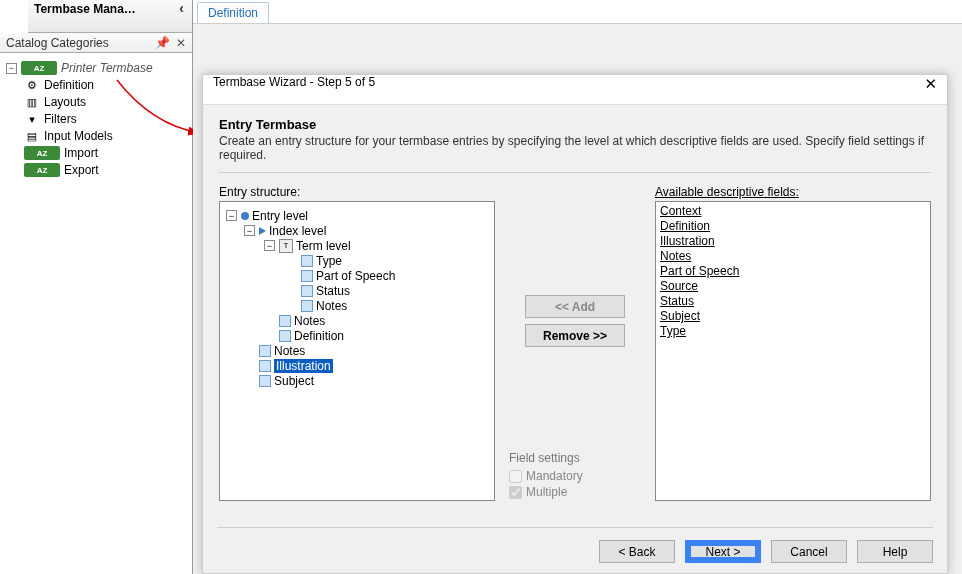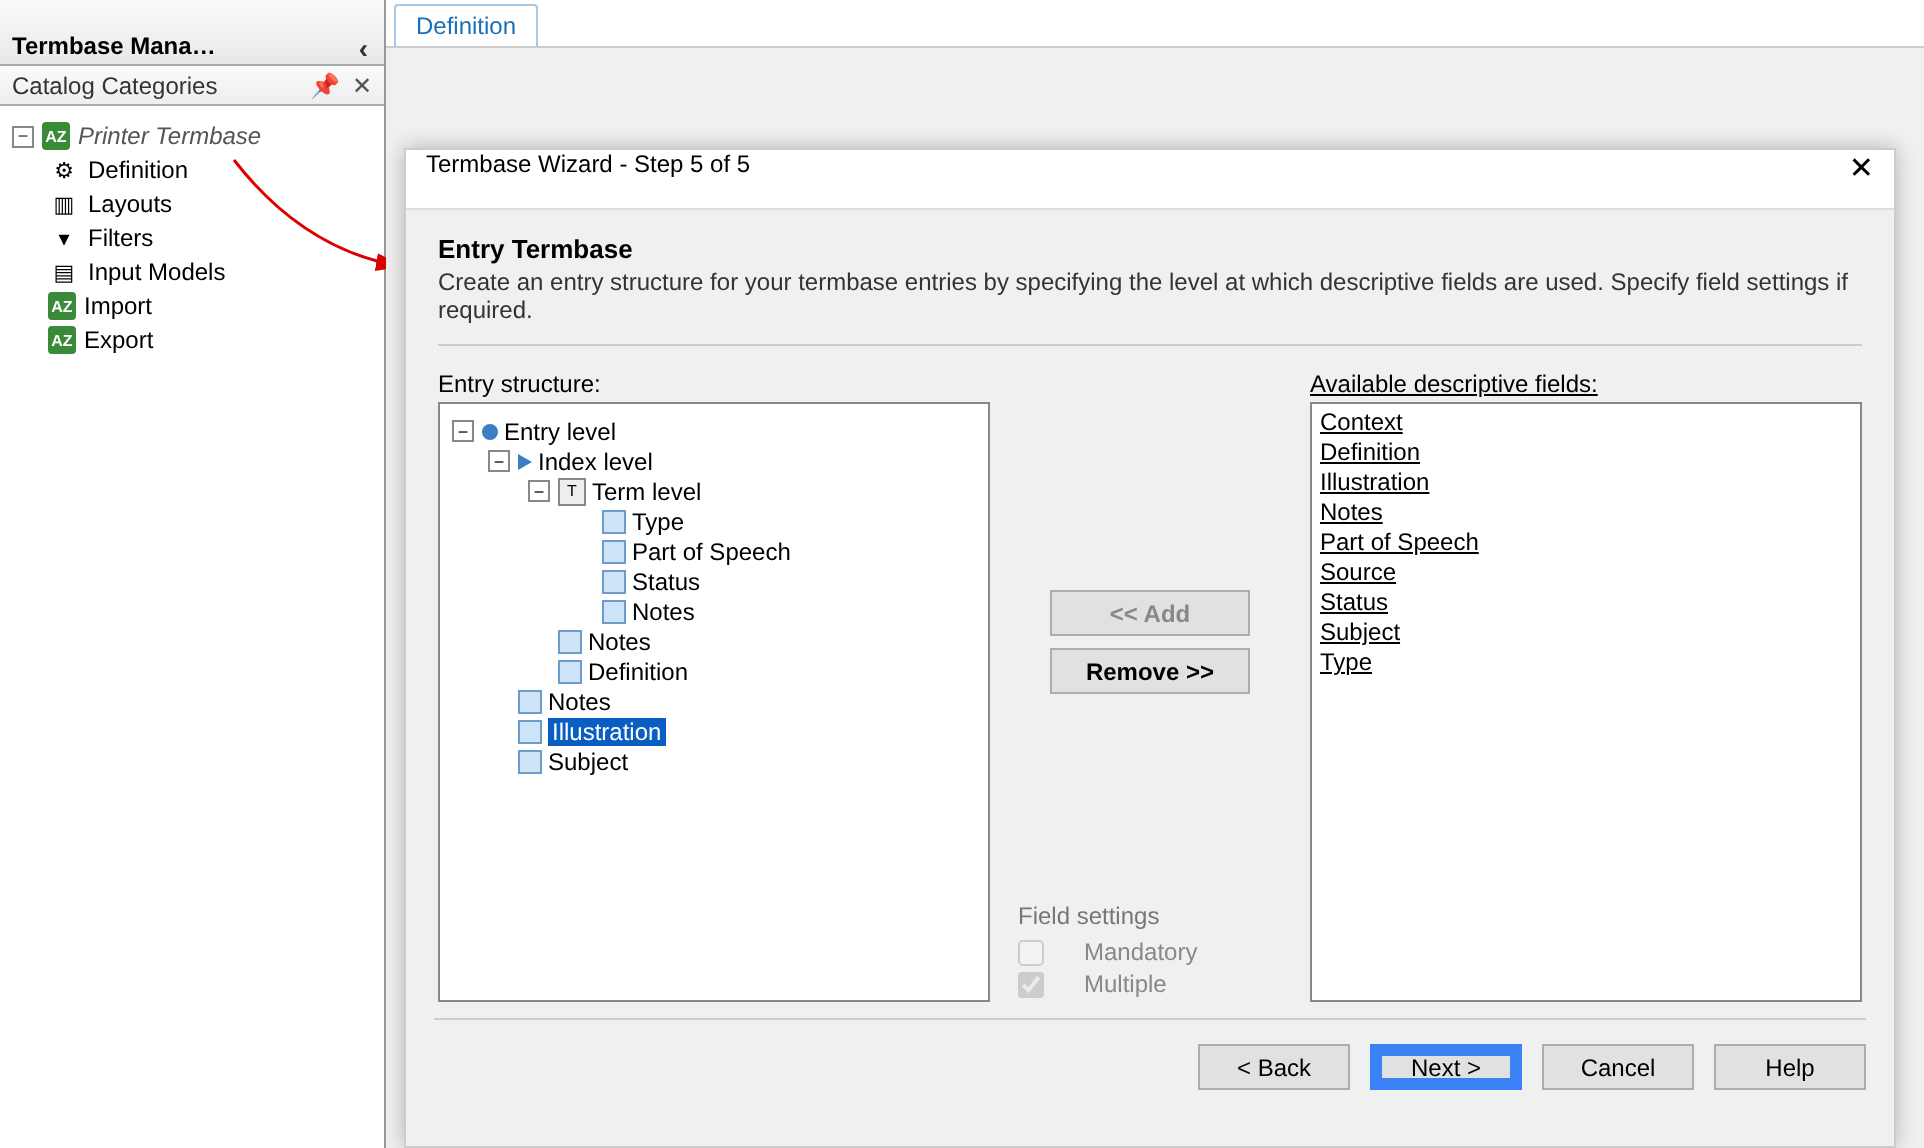--- a/index.html
+++ b/index.html
@@ -1,29 +1,29 @@
 <!DOCTYPE html>
 <html><head>
 <meta charset="utf-8">
 <style>
 * { box-sizing: border-box; margin: 0; padding: 0; font-family: "Segoe UI", Tahoma, sans-serif; font-size: 12px; }
 body { background: #fff; width: 962px; height: 574px; overflow: hidden; position: relative; }
 
 .left-panel { position: absolute; left: 0; top: 0; width: 193px; height: 574px; border-right: 1px solid #999; background: #fff; }
-.left-title-bar { height: 26px; background: linear-gradient(#fafafa,#e8e8e8); border-bottom: 1px solid #aaa; display: flex; align-items: flex-start; padding: 16px 6px; font-weight: bold; font-size: 15px; }
+.left-title-bar { height: 26px; background: linear-gradient(#fafafa,#e8e8e8); border-bottom: 1px solid #aaa; display: flex; align-items: flex-end; padding: 16px 6px; font-weight: bold; font-size: 15px; margin-left: 28px; }
 .left-title-bar .chev { margin-left: auto; font-size: 14px; color: #333; padding: 0 2px; }
 .catalog-header { height: 20px; border-bottom: 1px solid #aaa; background: linear-gradient(#fafafa,#eee); display: flex; align-items: center; padding: 0 6px; font-size: 11px; color: #333; }
 .catalog-header .icons { margin-left: auto; display: flex; gap: 6px; color: #555; }
 .tree-pane { padding: 6px 4px; }
 .tree-root { padding-left: 2px; }
 .tree-node { display: flex; align-items: center; gap: 4px; height: 16px; margin: 1px 0; white-space: nowrap; }
 .tree-children { margin-left: 18px; }
 .expander { width: 11px; height: 11px; border: 1px solid #888; display: inline-flex; align-items: center; justify-content: center; font-size: 9px; line-height: 1; color: #333; background: #fff; }
 .ico { width: 16px; height: 16px; display: inline-flex; align-items: center; justify-content: center; font-size: 11px; }
-.ico-az { background: #3a8a3a; color: #fff; font-size: 8px; font-weight: bold; border-radius: 2px; width: 14px; height: 14px; }
+.ico-az { background: #3a8a3a; color: #fff; font-size: 8px; font-weight: bold; border-radius: 2px; width: 36px; height: 14px; }
 .node-label { font-size: 12px; color: #000; }
 .node-label.italic { font-style: italic; color: #555; }
 
 .content-area { position: absolute; left: 193px; top: 0; right: 0; height: 574px; background: #f0f0f0; }
 .tab-strip { height: 24px; background: #fff; border-bottom: 1px solid #ccc; display: flex; padding-left: 4px; }
 .tab { border: 1px solid #a9c7e8; border-bottom: none; background: #fff; padding: 3px 10px; color: #1a6fb8; font-size: 12px; border-top-left-radius: 2px; border-top-right-radius: 2px; margin-top: 2px; }
 .pane-bg { position: absolute; left: 0; right: 0; top: 24px; bottom: 0; background: #f0f0f0; }
 
 .wizard { position: absolute; left: 202px; top: 74px; width: 746px; height: 500px; background: #f0f0f0; border: 1px solid #ccc; box-shadow: 0 0 10px rgba(0,0,0,.25); }
 .wizard-title { height: 30px; border-bottom: 1px solid #ddd; display: flex; align-items: flex-start; padding: 0 10px; font-size: 12px; background: #fff; }
@@ -46,24 +46,24 @@
 .btn { border: 1px solid #adadad; background: #e1e1e1; height: 23px; padding: 0 10px; font-size: 12px; display: inline-flex; align-items: center; justify-content: center; min-width: 76px; }
 .btn:disabled, .btn.disabled { color: #888; }
 .btn.primary { border: 6px solid #3b82f6; background: #e1e1e1; }
 
 .mid-spacer { flex: 1; }
 .mid-btns { display: flex; flex-direction: column; gap: 6px; margin-top: 110px; align-items: center; }
 .mid-btns .btn { width: 100px; font-weight: bold; }
 
 .field-settings { margin-top: 20px; }
 .field-settings .title { color: #777; font-size: 12px; margin-bottom: 4px; }
-.chk { display: flex; align-items: flex-end; gap: 20px; color: #888; font-size: 12px; margin: 2px 0; }
+.chk { display: flex; align-items: flex-end; gap: 4px; color: #888; font-size: 12px; margin: 2px 0; }
 .chk input { width: 13px; height: 13px; }
 
-.wizard-footer { position: absolute; bottom: 28px; left: 0; right: 0; padding: 0 14px; }
+.wizard-footer { position: absolute; bottom: 10px; left: 0; right: 0; padding: 0 14px; }
 .wizard-footer .hr2 { border-top: 1px solid #ccc; height: 1px; margin-bottom: 12px; }
 .wizard-footer-btns { display: flex; justify-content: flex-end; gap: 10px; }
 
 svg.arrow { position: absolute; left: 112px; top: 75px; width: 100px; height: 70px; pointer-events: none; }
 
 
 .estree { padding: 4px 4px; font-size: 12px; }
 .es-row { display: flex; align-items: center; height: 15px; white-space: nowrap; }
 .es-ind1 { padding-left: 2px; }
 .es-ind2 { padding-left: 20px; }

